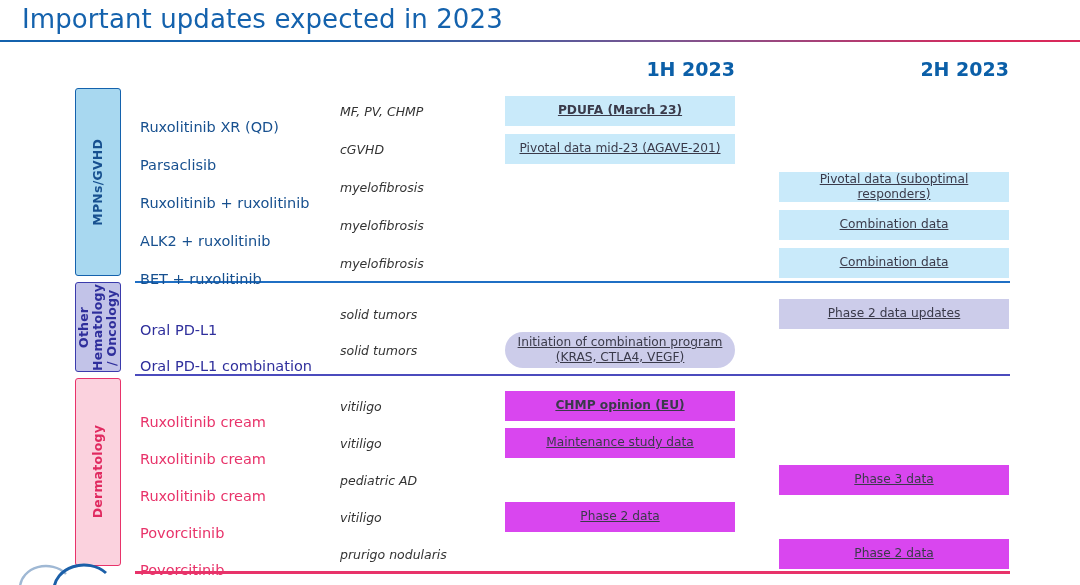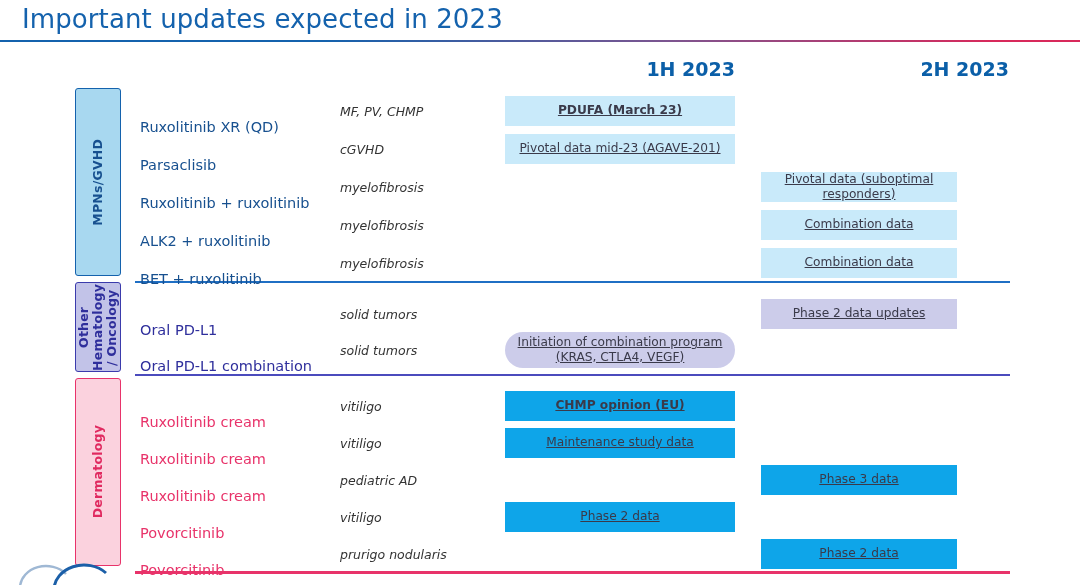--- a/index.html
+++ b/index.html
@@ -62,31 +62,31 @@
     position:absolute;left:340px;top:50%;transform:translateY(-50%);
     font-size:12.5px;font-style:italic;color:#333333;white-space:nowrap;
   }
   .bar{
     position:absolute;top:50%;transform:translateY(-50%);
     height:30px;display:flex;align-items:center;justify-content:center;
     text-align:center;font-size:12.2px;line-height:1.18;
     color:#3a3a4a;padding:0 6px;box-sizing:border-box;text-decoration:underline;
   }
   .bar.b1h{left:505px;width:230px;}
-  .bar.b2h{left:761px;width:196px;}
+  .bar.b2h{left:779px;width:230px;}
   .bar.strong{font-weight:bold;}
   .bar.tall{height:36px;border-radius:18px;}
 
   
   .sec-mpns .drug{color:#17508f;}
   .sec-mpns .bar{background:#c9eafa;}
   .sec-other .drug{color:#2f2f9c;}
   .sec-other .bar{background:#ccccea;}
   .sec-derm .drug{color:#e8336a;}
-  .sec-derm .bar{background:#0ea5e9;}
+  .sec-derm .bar{background:#d946ef;}
 
   
   #logo-mark{position:absolute;left:18px;top:560px;width:130px;height:25px;}
 </style>
 </head>
 <body>
 
 <div id="slide-title">Important updates expected in 2023</div>
 <div id="title-rule"></div>
 

